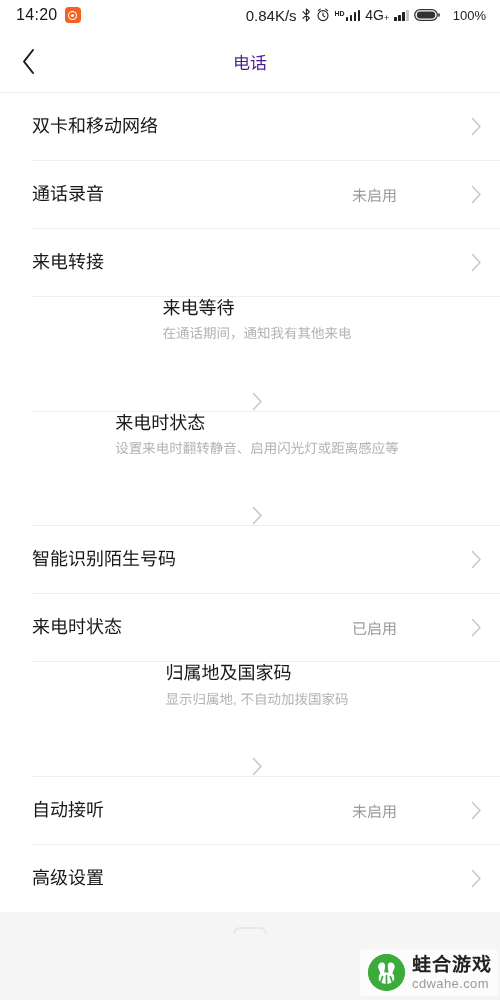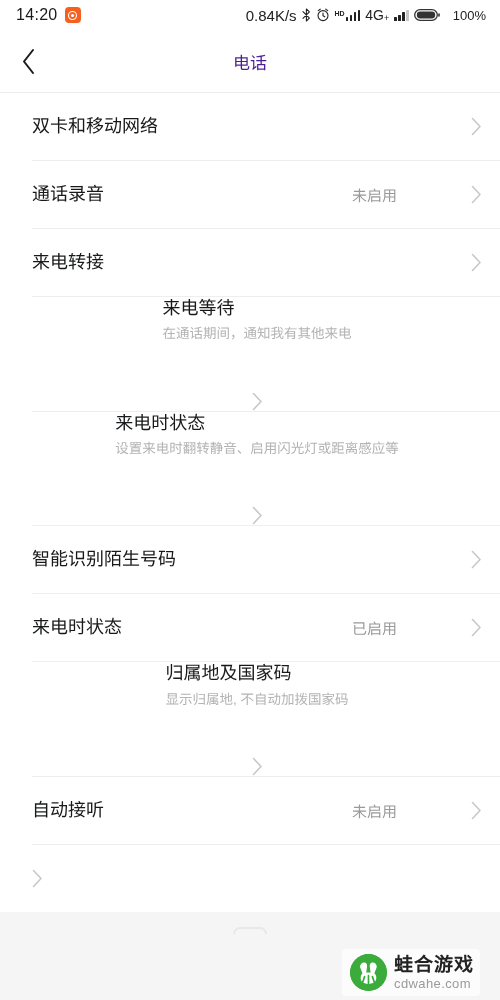--- a/index.html
+++ b/index.html
@@ -82,21 +82,21 @@
   .filler { flex:1 1 auto; background:#f5f5f5; position:relative; }
   .gesture-bar {
     position:absolute; left:50%; transform:translateX(-50%);
     bottom:66px; width:34px; height:7px;
     border:2px solid #e8e8e8; border-bottom:none;
     border-radius:18px 18px 0 0;
   }
 
   
   .watermark {
-    position:absolute; right:20px; bottom:4px;
+    position:absolute; right:2px; bottom:4px;
     display:flex; align-items:center; gap:7px;
     background:rgba(255,255,255,.72);
     padding:5px 6px 5px 8px; border-radius:4px;
   }
   .wm-logo {
     width:37px; height:37px; border-radius:50%; background:#3bab3b;
     flex:0 0 37px; position:relative; overflow:hidden;
     display:flex; align-items:center; justify-content:center;
   }
   .wm-logo svg { display:block; }
@@ -281,20 +281,23 @@
         </div>
         <span class="row-value">未启用</span>
         <span class="chev">
           <svg width="11" height="19" viewBox="0 0 11 19" aria-hidden="true">
             <path d="M1.5 1.5 L9 9.5 L1.5 17.5" fill="none" stroke="#c8c8c8" stroke-width="1.6" stroke-linecap="round" stroke-linejoin="round"></path>
           </svg>
         </span>
       </div>
       <div class="divider"></div>
       <div class="row">
+        <div class="row-main">
+          <span class="row-title">高级设置</span>
+        </div>
         <span class="chev">
           <svg width="11" height="19" viewBox="0 0 11 19" aria-hidden="true">
             <path d="M1.5 1.5 L9 9.5 L1.5 17.5" fill="none" stroke="#c8c8c8" stroke-width="1.6" stroke-linecap="round" stroke-linejoin="round"></path>
           </svg>
         </span>
       </div>
     </div>
 
   <div class="filler">
     <div class="gesture-bar"></div>

